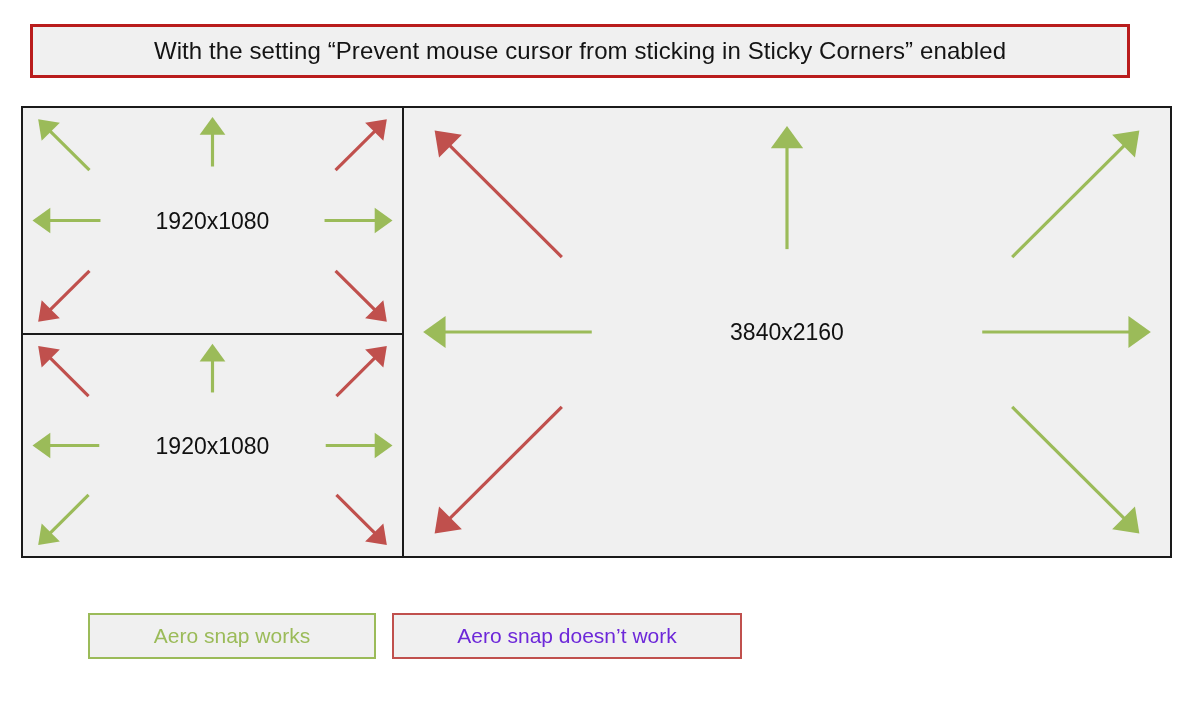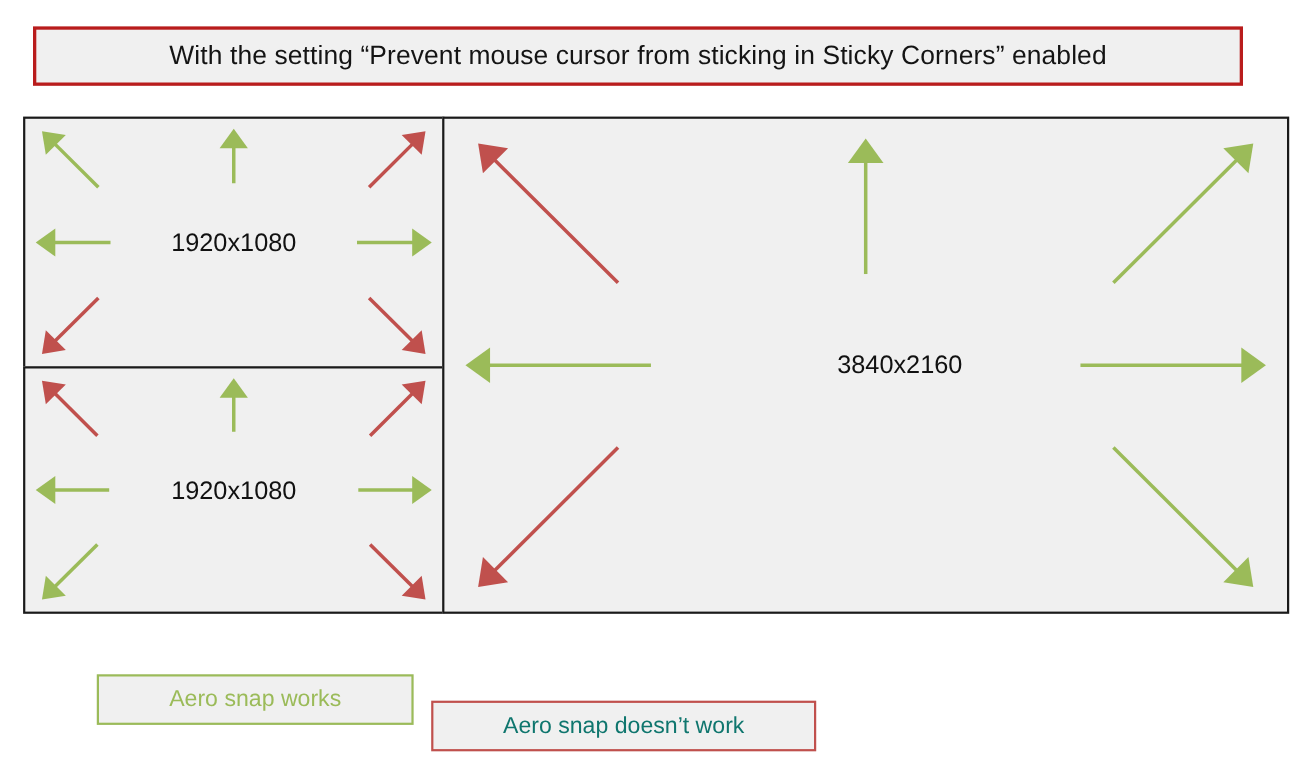--- a/index.html
+++ b/index.html
@@ -64,21 +64,21 @@
   .mon-label {
     position: absolute;
     font-size: 23px;
     color: #111111;
     white-space: nowrap;
     transform: translate(-50%, -50%);
     pointer-events: none;
   }
   .mon-tl .mon-label { left: 50%; top: 50%; }
   .mon-bl .mon-label { left: 50%; top: 50%; }
-  .mon-r  .mon-label { left: 50%; top: 50%; margin-left: 31px; }
+  .mon-r  .mon-label { left: 50%; top: 50%; }
 
   .arrow-layer {
     position: absolute;
     left: 0; top: 0;
     width: 100%; height: 100%;
     pointer-events: none;
   }
 
   
   .legend {
@@ -101,23 +101,22 @@
     font-size: 21px;
     white-space: nowrap;
   }
   .legend-works {
     border-color: #9bbb59;
     color: #9bbb59;
     min-width: 288px;
   }
   .legend-broken {
     border-color: #c0504d;
-    color: #0f766e;
+    color: #6d28d9;
     min-width: 350px;
-    margin-top: 24px;
   }
 </style>
 </head>
 <body>
 
 <div id="root">
 
   <div class="title-box">
     <span class="title-text">With the setting “Prevent mouse cursor from sticking in Sticky Corners” enabled</span>
   </div>

